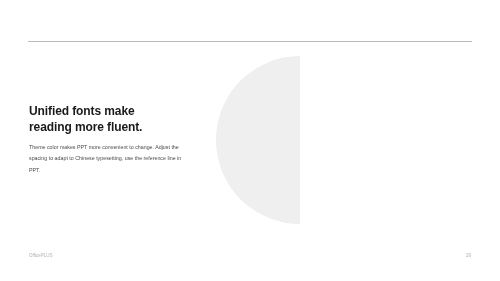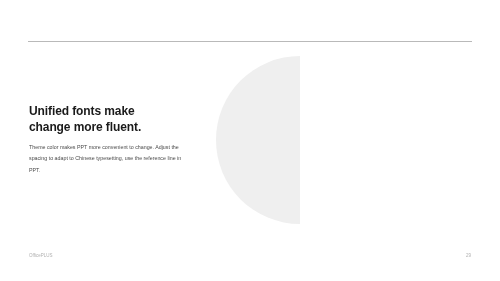--- a/index.html
+++ b/index.html
@@ -17,19 +17,19 @@
 
 <div class="slide">
   <div class="toprule"></div>
 
   <svg class="bg-arcs" viewBox="0 0 500 281">
     <path d="M300,56 A84,84 0 0,0 300,224 Z" fill="#efefef"></path>
   </svg>
 
   <div class="headline">
     <div>Unified fonts make</div>
-    <div>change more fluent.</div>
+    <div>reading more fluent.</div>
   </div>
   <div class="body-copy">Theme color makes PPT more convenient to change. Adjust the spacing to adapt to Chinese typesetting, use the reference line in PPT.</div>
 
   <div class="footer-l">OfficePLUS</div>
   <div class="footer-r">29</div>
 </div>
 
 </body></html>

